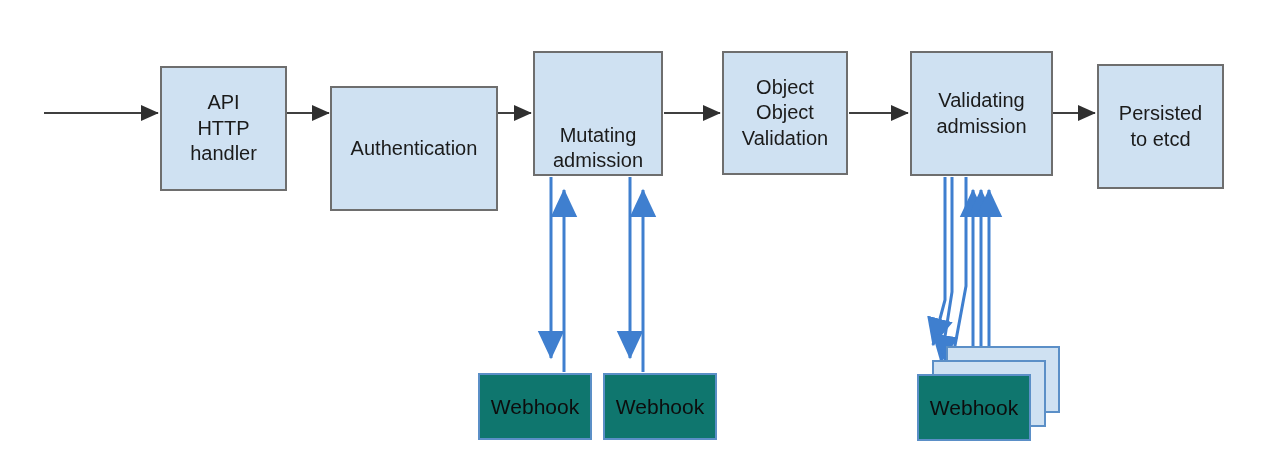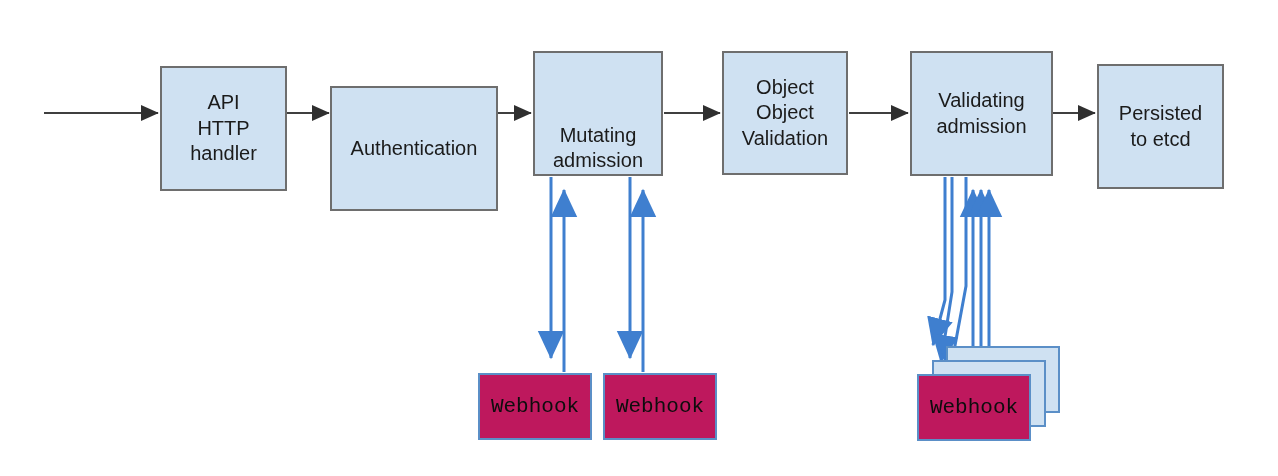--- a/index.html
+++ b/index.html
@@ -30,30 +30,29 @@
     display: flex;
     align-items: center;
     justify-content: center;
     text-align: center;
     line-height: 1.28;
     font-size: 20px;
     color: #1b1b1b;
   }
   .webhook-box {
     position: absolute;
-    background: #be185d;
+    background: #0f766e;
     border: 2px solid #5b8fc7;
     box-sizing: border-box;
     display: flex;
     align-items: center;
     justify-content: center;
     text-align: center;
     font-size: 21px;
     color: #0d0d0d;
-    font-family: Liberation Mono, monospace;
   }
   .webhook-stack-back {
     position: absolute;
     background: #cfe1f2;
     border: 2px solid #5b8fc7;
     box-sizing: border-box;
   }
   .request-label {
     position: absolute;
     font-size: 20px;

